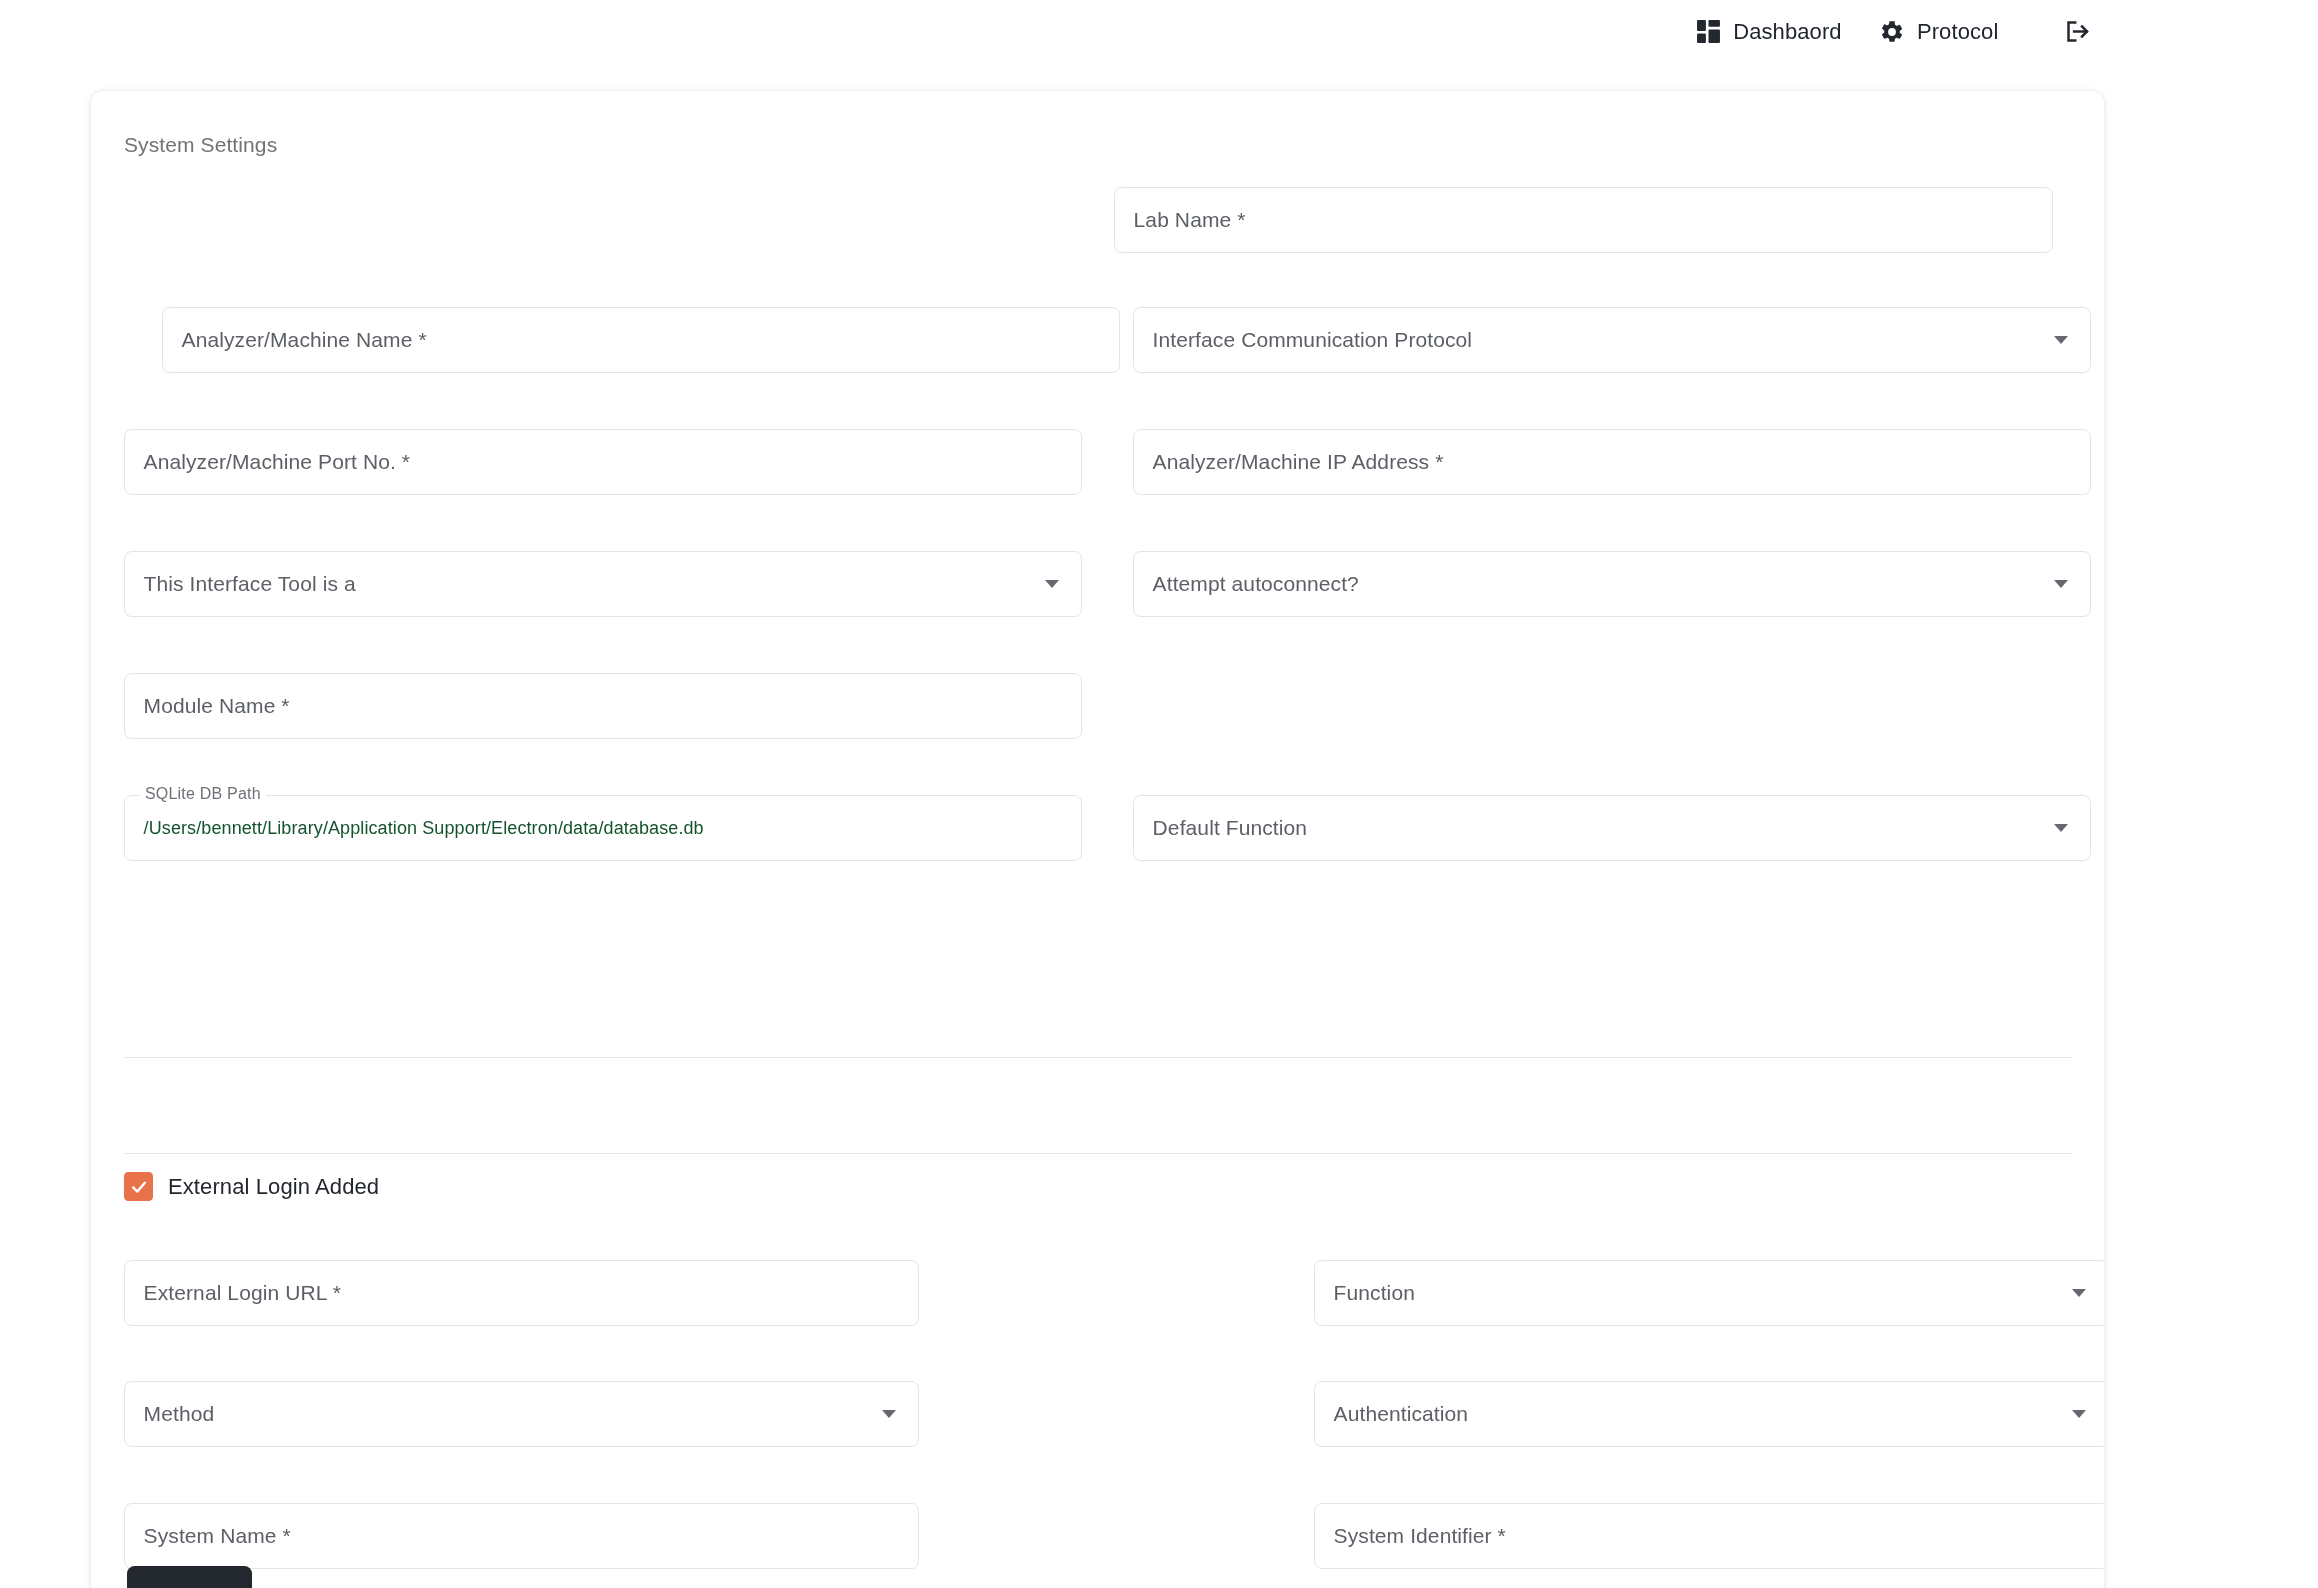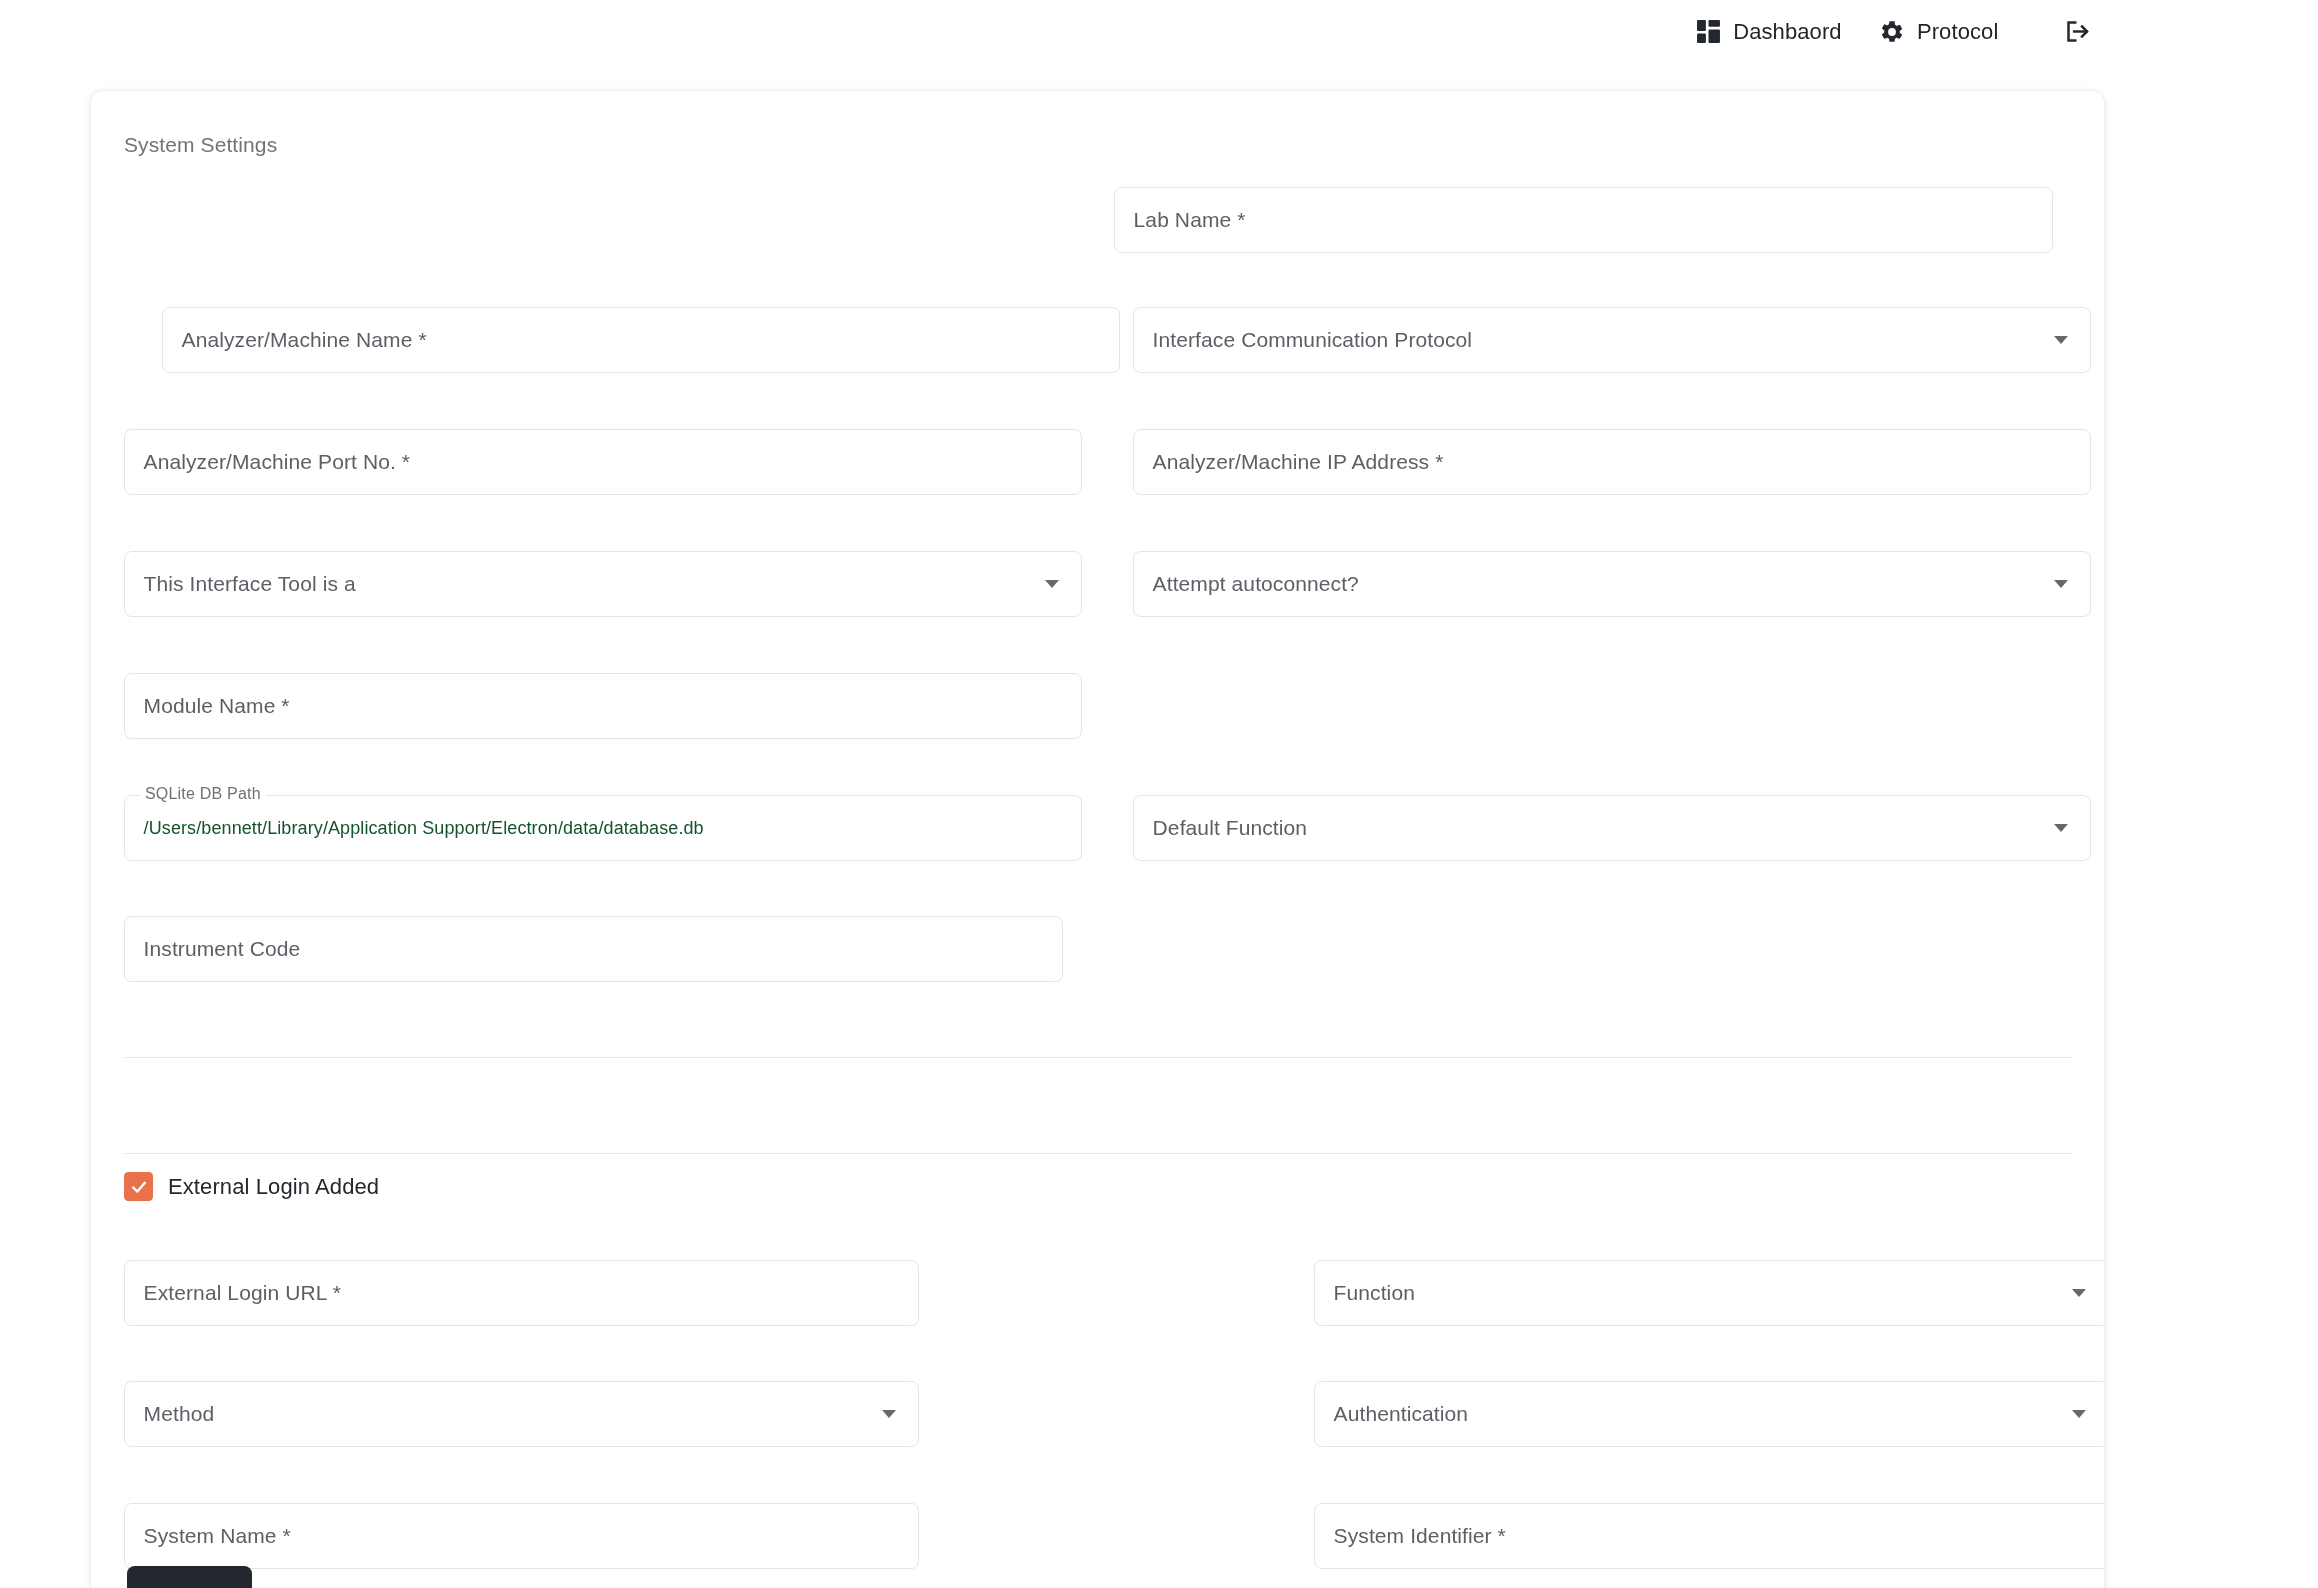--- a/index.html
+++ b/index.html
@@ -245,23 +245,20 @@
 
   <div class="field outlined" style="left:33px; top:704px; width:958px;">
     <span class="notch-label">SQLite DB Path</span>
     <span class="field-value">/Users/bennett/Library/Application Support/Electron/data/database.db</span>
   </div>
   <div class="field select" style="left:1042px; top:704px; width:958px;">
     <span class="field-label">Default Function</span>
     <span class="caret"></span>
   </div>
 
-  <div class="field" style="left:33px; top:825px; width:939px;">
-    <span class="field-label">Instrument Code</span>
-  </div>
 
   <div class="divider" style="top:966px;"></div>
 
   <div class="checkbox-row" style="top:1081px;">
     <span class="checkbox">
       <svg width="20" height="20" viewBox="0 0 24 24" fill="none" stroke="#ffffff" stroke-width="2.8" stroke-linecap="round" stroke-linejoin="round">
         <path d="M5 12.5 L10 17.5 L19 7"></path>
       </svg>
     </span>
     <span class="checkbox-label">External Login Added</span>

